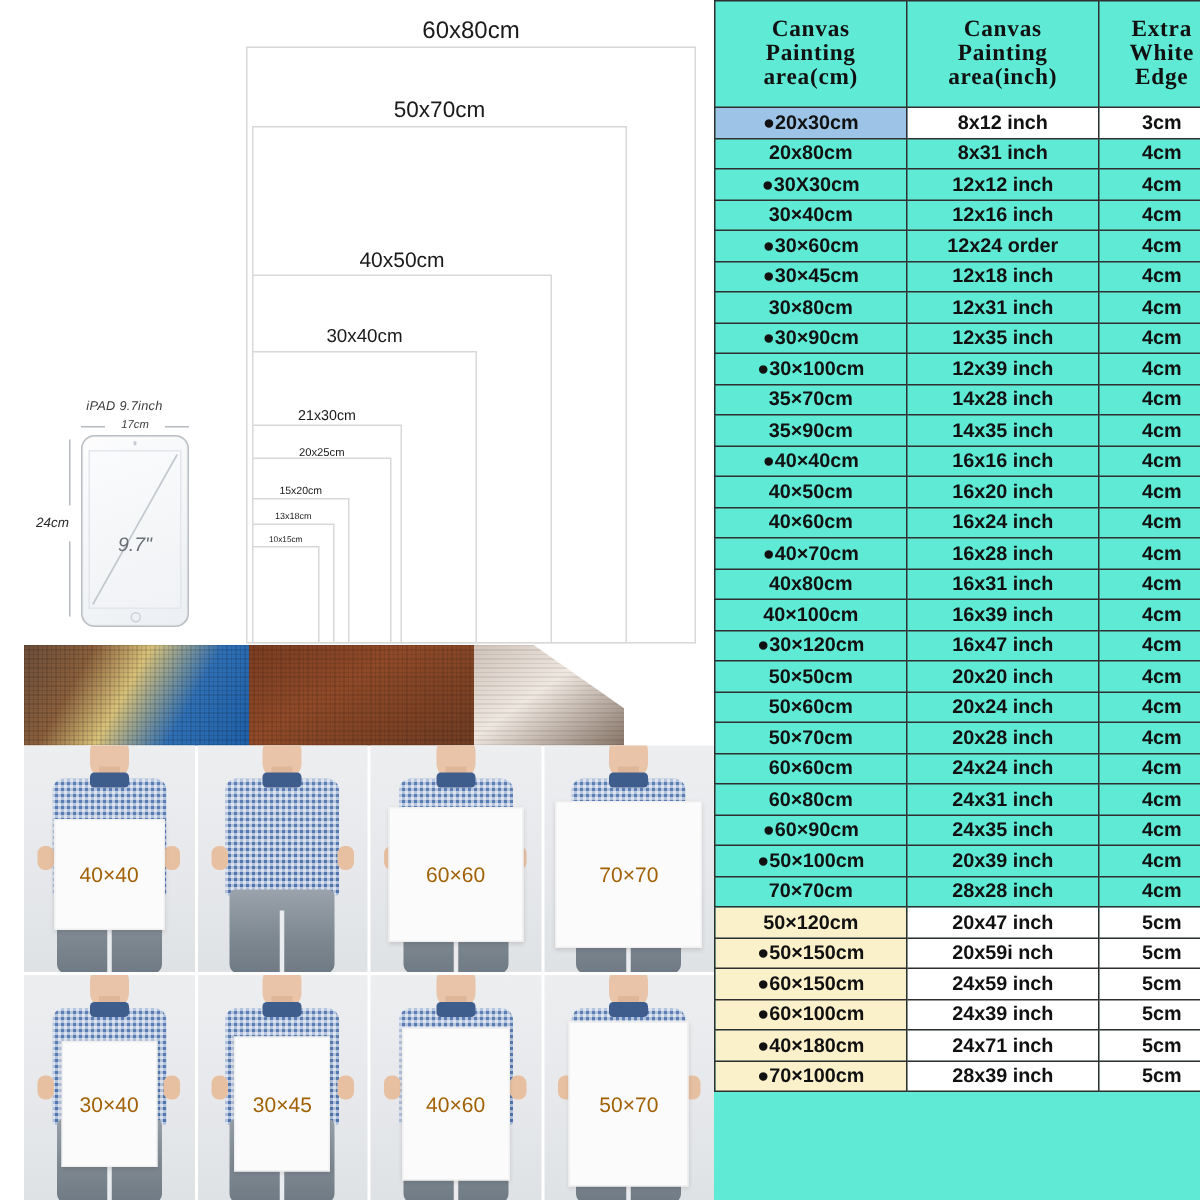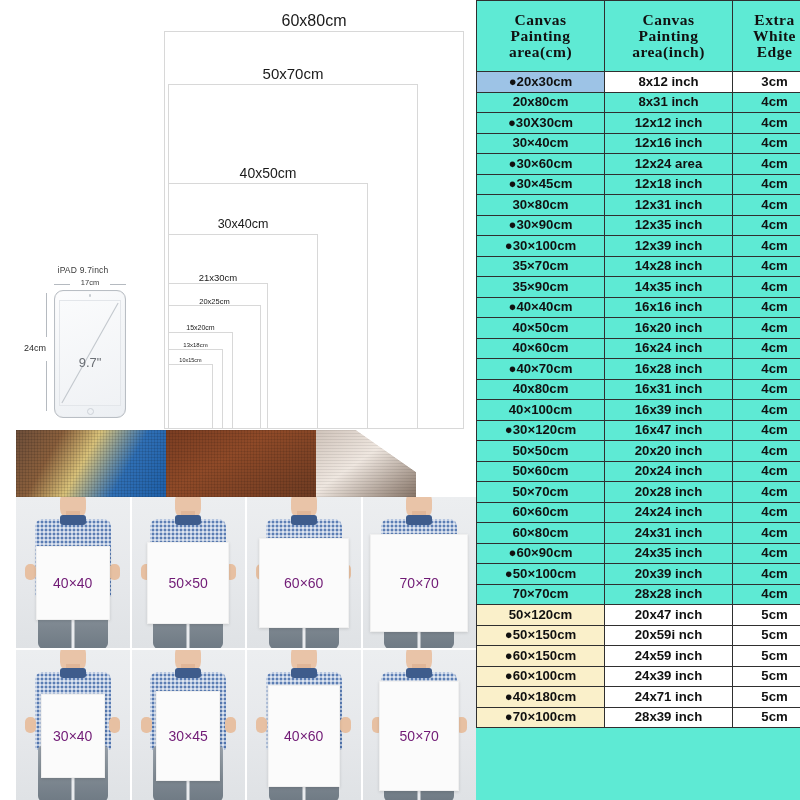--- a/index.html
+++ b/index.html
@@ -18,21 +18,21 @@
   .size-rect{position:absolute;background:#ffffff;border:1px solid #d8d8d8;box-sizing:border-box;}
   .size-label{position:absolute;color:#1a1a1a;white-space:nowrap;text-align:center;font-family:"Liberation Sans", sans-serif;}
 
   #custom-order-note{
     position:absolute;left:165px;top:119px;width:260px;
     color:#e8a33d;font-size:11.5px;letter-spacing:.6px;
     font-family:"Liberation Mono", monospace;white-space:nowrap;
   }
 
   
-  #ipad-block{position:absolute;left:8px;top:265px;width:118px;height:165px;}
+  #ipad-block{position:absolute;left:8px;top:265px;width:118px;height:165px;font-style:italic;}
   #ipad-title{position:absolute;left:0;top:0;width:118px;text-align:center;font-size:8.5px;color:#3a3a3a;letter-spacing:.2px;}
   #ipad-body{position:absolute;left:30px;top:25px;width:72px;height:128px;border:1.6px solid #b9bec4;border-radius:9px;background:linear-gradient(145deg,#fdfdfe 0%,#f4f6f8 45%,#eceff3 100%);box-sizing:border-box;box-shadow:0 0 1px rgba(0,0,0,.15) inset;}
   #ipad-screen{position:absolute;left:4px;top:9px;right:4px;bottom:11px;background:linear-gradient(160deg,#fafbfc,#f0f2f5);border:1px solid #e3e6ea;box-sizing:border-box;overflow:hidden;}
   #ipad-cam{position:absolute;left:50%;top:3px;width:2.5px;height:2.5px;margin-left:-1.25px;border-radius:50%;background:#c7ccd2;}
   #ipad-home{position:absolute;left:50%;bottom:2px;width:7px;height:7px;margin-left:-3.5px;border-radius:50%;border:1px solid #cdd2d8;box-sizing:border-box;}
   #ipad-diag{position:absolute;left:0;top:0;width:100%;height:100%;}
   #ipad-inch{position:absolute;left:0;right:0;top:52%;text-align:center;font-size:13px;color:#6b6f75;font-family:"Liberation Sans", sans-serif;}
   #ipad-w-label{position:absolute;left:30px;top:13px;width:72px;text-align:center;font-size:7.5px;color:#3a3a3a;}
   .ipad-wline{position:absolute;top:19px;height:1px;background:#b5bac0;}
   #ipad-h-label{position:absolute;left:0px;top:78px;font-size:9px;color:#2b2b2b;}
@@ -69,21 +69,21 @@
        repeating-linear-gradient(90deg,rgba(255,255,255,.55) 0 2px,transparent 2px 4px),
        linear-gradient(180deg,#5d7fb5 0%,#4f73ad 100%);}
   .collar{position:absolute;left:50%;transform:translateX(-50%);top:18px;width:26px;height:10px;background:#3e5c8c;border-radius:3px;}
   .shorts{position:absolute;left:50%;transform:translateX(-50%);top:96px;width:70px;height:56px;border-radius:4px 4px 6px 6px;
      background:linear-gradient(180deg,#9aa3ac 0%,#7d8790 60%,#6f7a84 100%);}
   .leg-split{position:absolute;left:50%;transform:translateX(-50%);top:110px;width:3px;height:42px;background:#e9ebee;}
   .hand{position:absolute;width:11px;height:16px;border-radius:5px;background:#e7c0a2;top:50%;margin-top:-8px;}
   .hand.l{left:8%;}
   .hand.r{right:8%;}
   .canvas-board{position:absolute;left:50%;transform:translateX(-50%);background:#fbfbfb;border:1px solid #f0f0f0;box-shadow:0 1px 3px rgba(0,0,0,.13);display:flex;align-items:center;justify-content:center;}
-  .canvas-board span{font-size:14px;color:#701a75;font-family:"Liberation Sans", sans-serif;white-space:nowrap;}
+  .canvas-board span{font-size:14px;color:#a16207;font-family:"Liberation Sans", sans-serif;white-space:nowrap;}
 
   
   #size-table-wrap{position:absolute;left:460px;top:0;width:340px;height:800px;background:#5eead4;}
   table#size-table{border-collapse:collapse;width:340px;table-layout:fixed;}
   table#size-table th,table#size-table td{
      border:1px solid #2f2f2f;text-align:center;
      font-family:"Liberation Sans", sans-serif;color:#111;
      padding:0;line-height:1.05;
   }
   table#size-table th{
@@ -182,23 +182,20 @@
         <div class="photo-cell">
           <div class="person">
             <div class="head"></div>
             <div class="neck"></div>
             <div class="shirt"></div>
             <div class="collar"></div>
             <div class="shorts"></div>
             <div class="leg-split"></div>
             <div class="hand l"></div>
             <div class="hand r"></div>
-          </div>
-          <div class="canvas-board" style="width:80px;height:80px;top:45px">
-            <span>50×50</span>
           </div>
         </div>
         <div class="photo-cell">
           <div class="person">
             <div class="head"></div>
             <div class="neck"></div>
             <div class="shirt"></div>
             <div class="collar"></div>
             <div class="shorts"></div>
             <div class="leg-split"></div>
@@ -330,21 +327,21 @@
             <td>12x12 inch</td>
             <td>4cm</td>
           </tr>
           <tr class="tall">
             <td>30×40cm</td>
             <td>12x16 inch</td>
             <td>4cm</td>
           </tr>
           <tr>
             <td>●30×60cm</td>
-            <td>12x24 area</td>
+            <td>12x24 order</td>
             <td>4cm</td>
           </tr>
           <tr>
             <td>●30×45cm</td>
             <td>12x18 inch</td>
             <td>4cm</td>
           </tr>
           <tr>
             <td>30×80cm</td>
             <td>12x31 inch</td>

